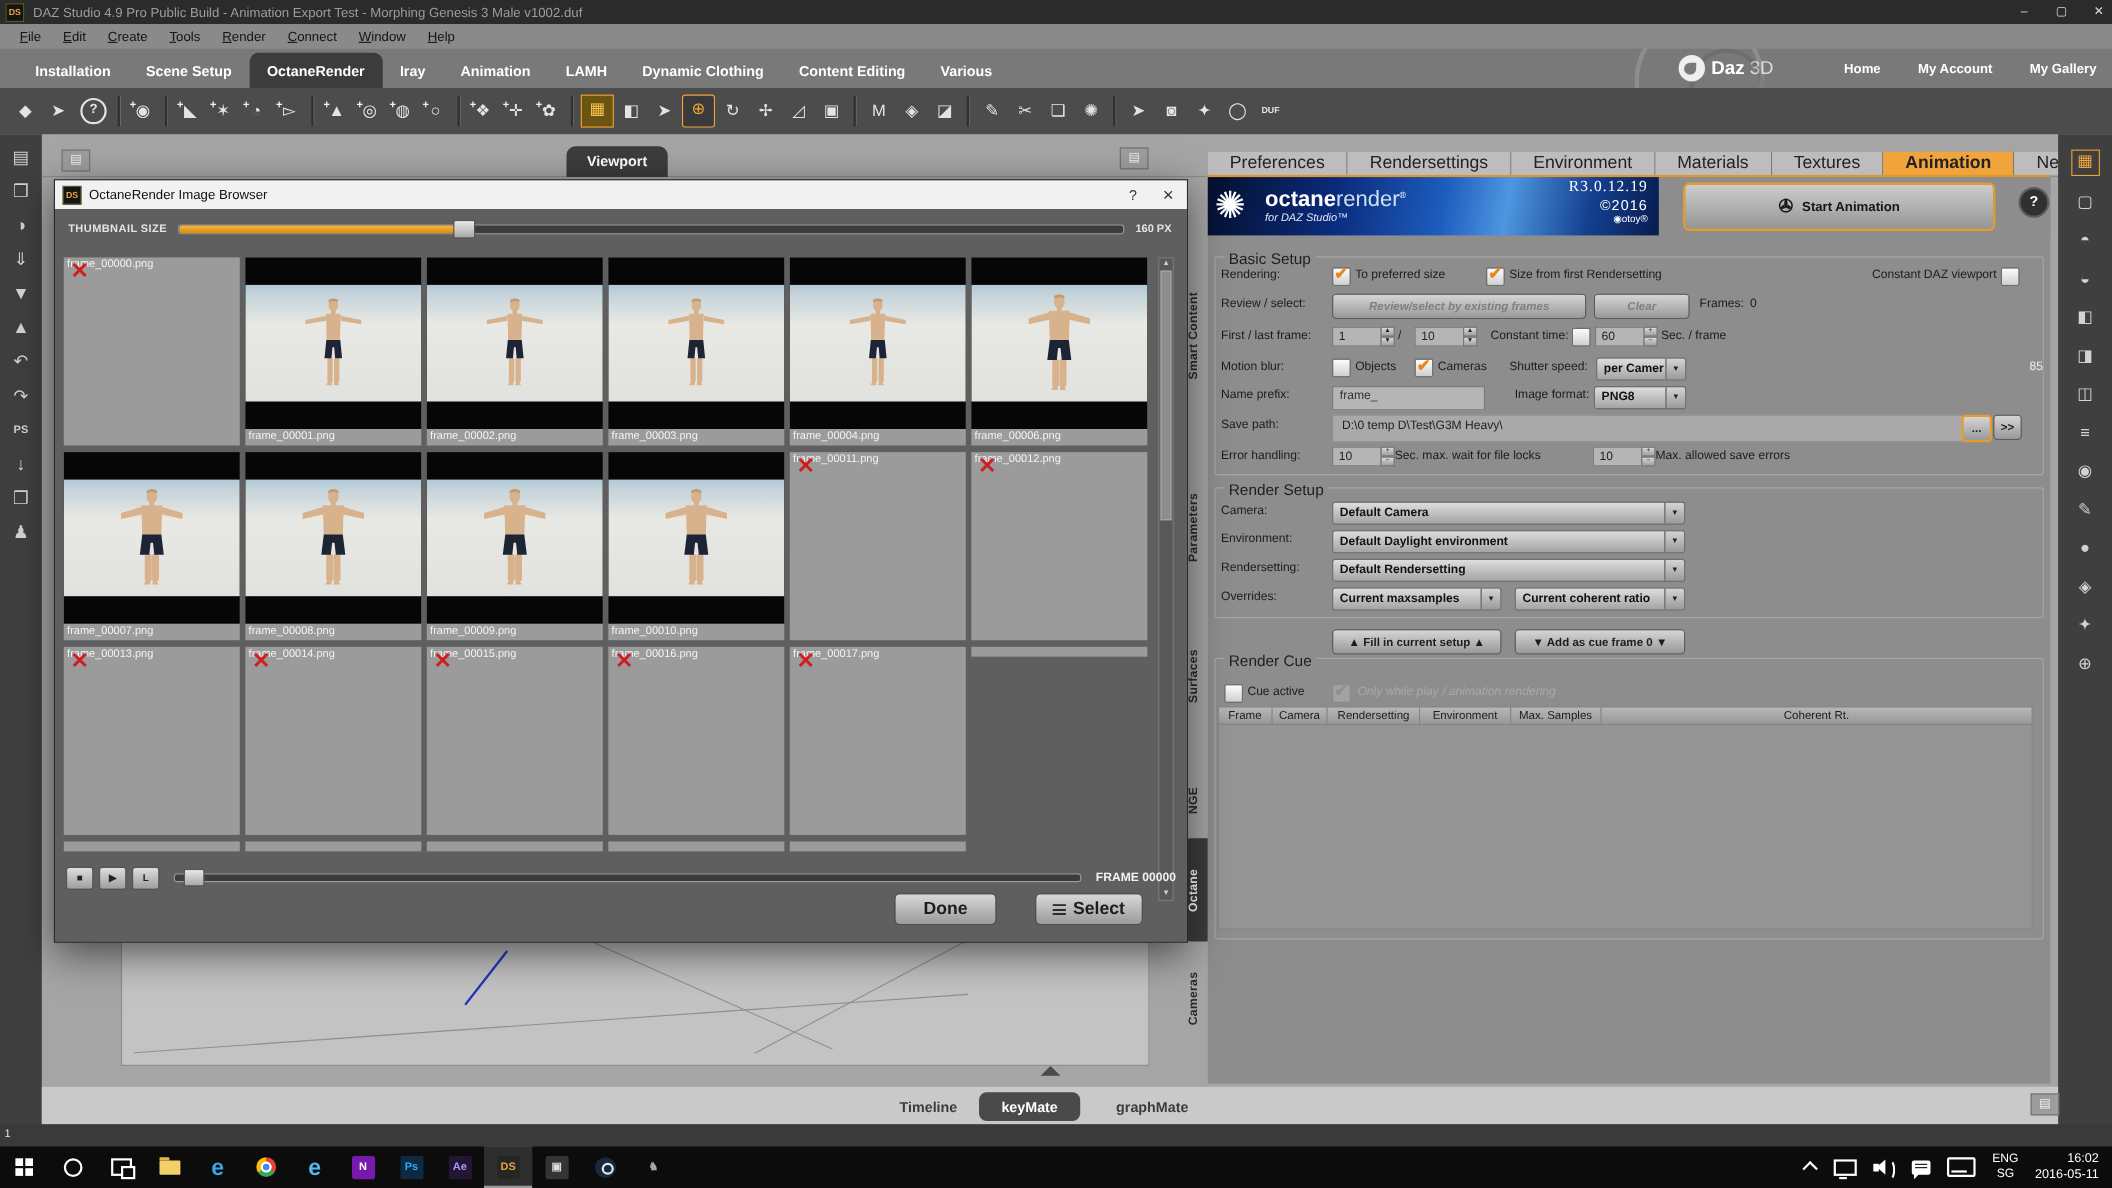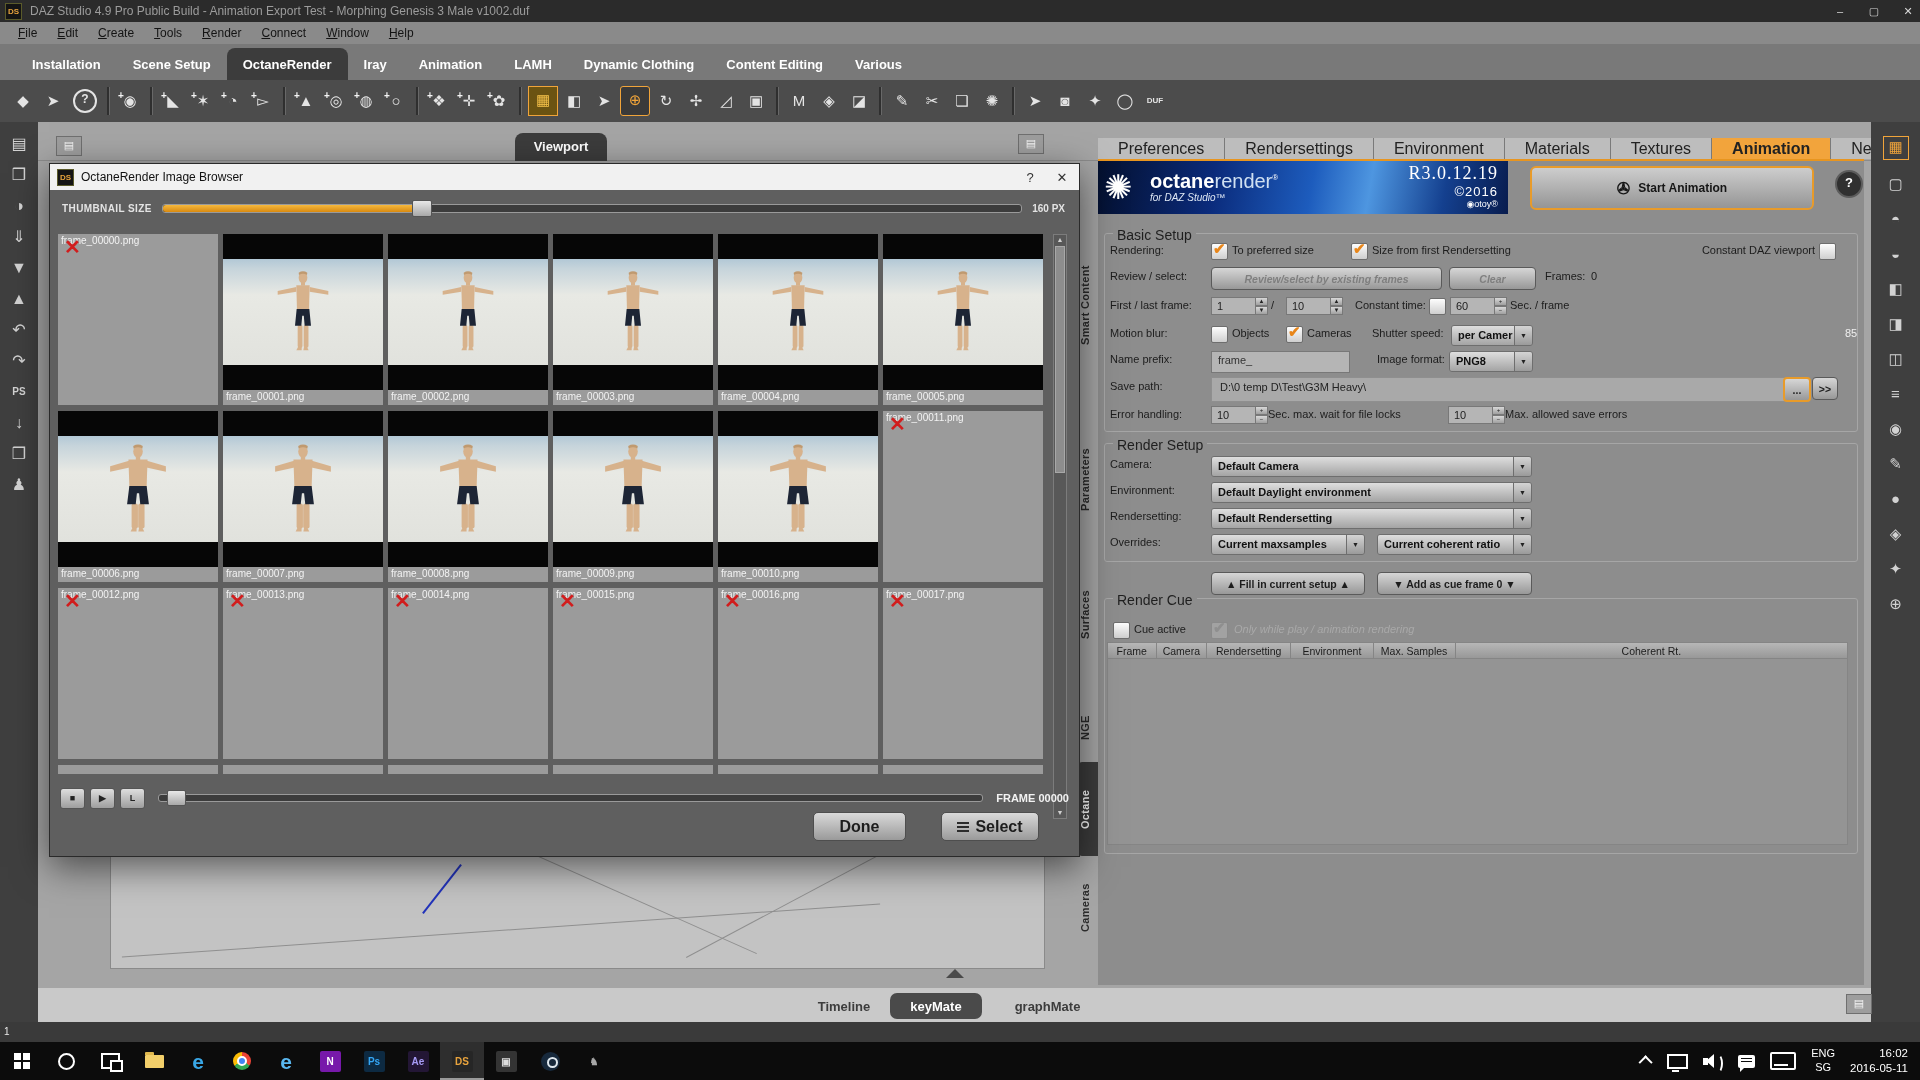--- a/index.html
+++ b/index.html
@@ -114,21 +114,21 @@
   .bblue{position:absolute;left:0;top:0;width:410px;height:53px;overflow:hidden;
          background:linear-gradient(100deg,#04102e 0%,#0a2a7a 28%,#1d5cbd 52%,#4e96e0 66%,#14408f 84%,#081c4e 100%)}
   .ostar{position:absolute;left:6px;top:4px;color:#fff;font-size:34px;line-height:44px}
   .obrand{position:absolute;left:52px;top:7px;color:#fff}
   .obrand .l1{font-size:20px;line-height:20px}
   .obrand b{font-weight:bold}
   .obrand .lt{color:#cfe0f2;font-weight:normal}
   .obrand sup{font-size:8px}
   .obrand .l2{font-size:10px;font-style:italic;color:#dfe8f5;margin-top:1px}
   .over{position:absolute;right:10px;top:2px;text-align:right;color:#fff}
-  .over .v1{font-family:"Liberation Serif",serif;font-size:18px;letter-spacing:1px}
+  .over .v1{font-family:"Liberation Serif",serif;font-size:14px;letter-spacing:1px}
   .over .v2{font-size:13px;letter-spacing:1px}
   .over .v3{font-size:9px}
   .startbtn{position:absolute;left:432px;top:5px;width:280px;height:40px;border:2px solid #e89b2a;border-radius:6px;
             background:linear-gradient(#cdcdcd,#959595);display:flex;align-items:center;justify-content:center;gap:8px;
             font-weight:bold;font-size:12px;color:#161616}
   .startbtn .reel{font-size:16px}
   .phelp{position:absolute;left:737px;top:9px;width:24px;height:24px;border-radius:50%;background:#303030;border:2px solid #5c5c5c;
          color:#fff;font-weight:bold;font-size:13px;text-align:center;line-height:21px}
   .group{position:absolute;border:1px solid #a6a6a6;border-radius:3px}
   .legend{position:absolute;top:-7px;left:8px;background:#8d8d8d;padding:0 4px;font-size:14px;color:#1f1f1f}
@@ -238,20 +238,27 @@
         <div class="atab">Installation</div>
         <div class="atab">Scene Setup</div>
         <div class="atab active">OctaneRender</div>
         <div class="atab">Iray</div>
         <div class="atab">Animation</div>
         <div class="atab">LAMH</div>
         <div class="atab">Dynamic Clothing</div>
         <div class="atab">Content Editing</div>
         <div class="atab">Various</div>
       </div>
+    <div class="brand">
+      <span class="swoosh s1"></span>
+      <span class="swoosh s2"></span>
+      <span class="dazmark"></span>
+      <span class="dazword"><b>Daz</b><i> 3D</i></span>
+      <span id="brandlinks"><span class="blink">Home</span><span class="blink">My Account</span><span class="blink">My Gallery</span></span>
+    </div>
   </div>
 
   <div class="toolbar" id="toolbar">
       <span class="ticon">◆</span>
       <span class="ticon">➤</span>
       <span class="ticon circ">?</span>
       <span class="tsep"></span>
       <span class="ticon plus">◉</span>
       <span class="tsep"></span>
       <span class="ticon plus">◣</span>
@@ -434,42 +441,20 @@
   </g>
   <path class="shorts" d="M35.5 60 L54.5 60 L57 85 L47.5 85 L46.2 70 L43.8 70 L42.5 85 L33 85 Z" fill="#1d2535"></path>
 </svg>
               </div>
             </div>
             <div class="cell-label">frame_00004.png</div>
           </div>
           <div class="cell">
             <div class="thumb">
               <div class="photo">
-                <svg viewBox="0 0 90 128" width="60">
-  <g fill="#d7b28c">
-    <path class="arm" d="M35 27 L7 33 L7 38.5 L35 34 Z"></path>
-    <path class="arm" d="M55 27 L83 33 L83 38.5 L55 34 Z"></path>
-    <ellipse cx="45" cy="13" rx="6.5" ry="8.5"></ellipse>
-    <path d="M38.5 5.5 Q45 1.5 51.5 5.5 L51 9 Q45 5 39 9 Z" fill="#c09a70"></path>
-    <rect x="42" y="19" width="6" height="6"></rect>
-    <path class="torso" d="M35 24.5 L55 24.5 L54 63 L36 63 Z"></path>
-    <rect class="leg" x="37" y="84" width="7.2" height="34" rx="2.5"></rect>
-    <rect class="leg" x="46" y="84" width="7.2" height="34" rx="2.5"></rect>
-    <path d="M37.5 117 l-2.5 5 h8 v-5 Z"></path>
-    <path d="M46.5 117 l-1 5 h8 l-2.5 -5 Z"></path>
-  </g>
-  <path class="shorts" d="M35.5 60 L54.5 60 L57 85 L47.5 85 L46.2 70 L43.8 70 L42.5 85 L33 85 Z" fill="#1d2535"></path>
-</svg>
-              </div>
-            </div>
-            <div class="cell-label">frame_00005.png</div>
-          </div>
-          <div class="cell">
-            <div class="thumb">
-              <div class="photo">
                 <svg viewBox="0 0 90 128" width="66" class="heavy">
   <g fill="#d7b28c">
     <path class="arm" d="M35 27 L7 33 L7 38.5 L35 34 Z"></path>
     <path class="arm" d="M55 27 L83 33 L83 38.5 L55 34 Z"></path>
     <ellipse cx="45" cy="13" rx="6.5" ry="8.5"></ellipse>
     <path d="M38.5 5.5 Q45 1.5 51.5 5.5 L51 9 Q45 5 39 9 Z" fill="#c09a70"></path>
     <rect x="42" y="19" width="6" height="6"></rect>
     <path class="torso" d="M35 24.5 L55 24.5 L54 63 L36 63 Z"></path>
     <rect class="leg" x="37" y="84" width="7.2" height="34" rx="2.5"></rect>
     <rect class="leg" x="46" y="84" width="7.2" height="34" rx="2.5"></rect>

